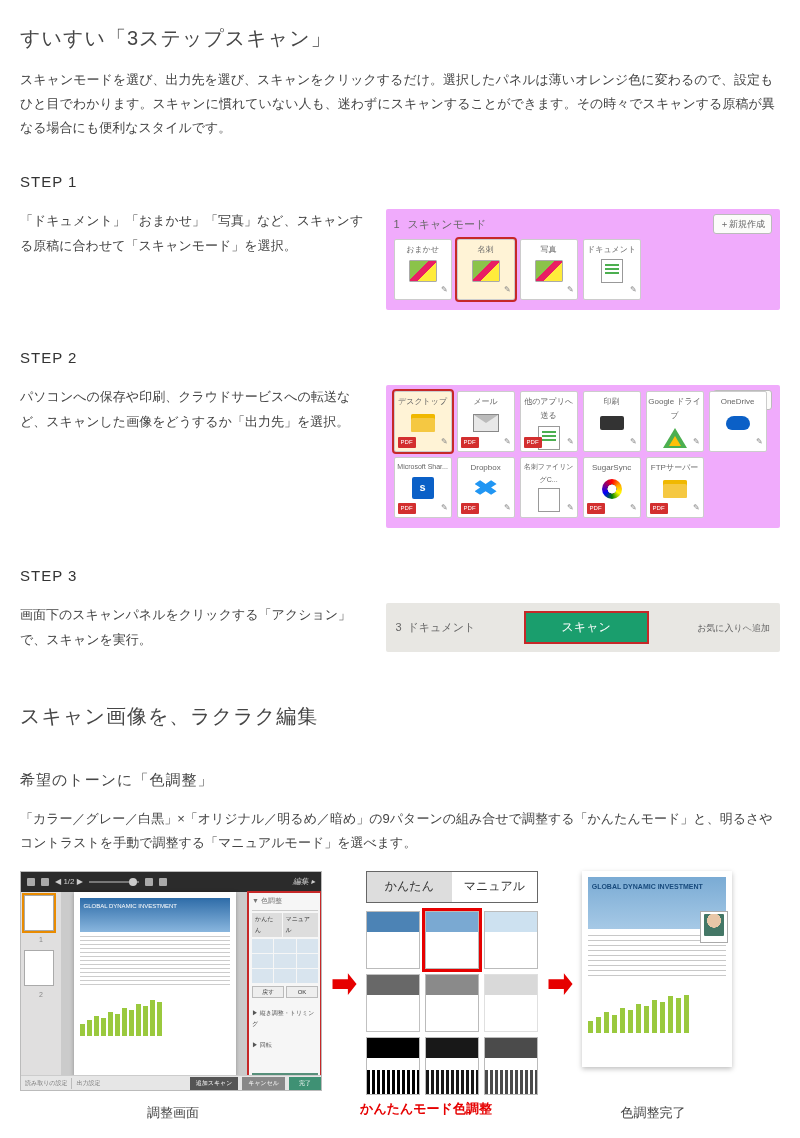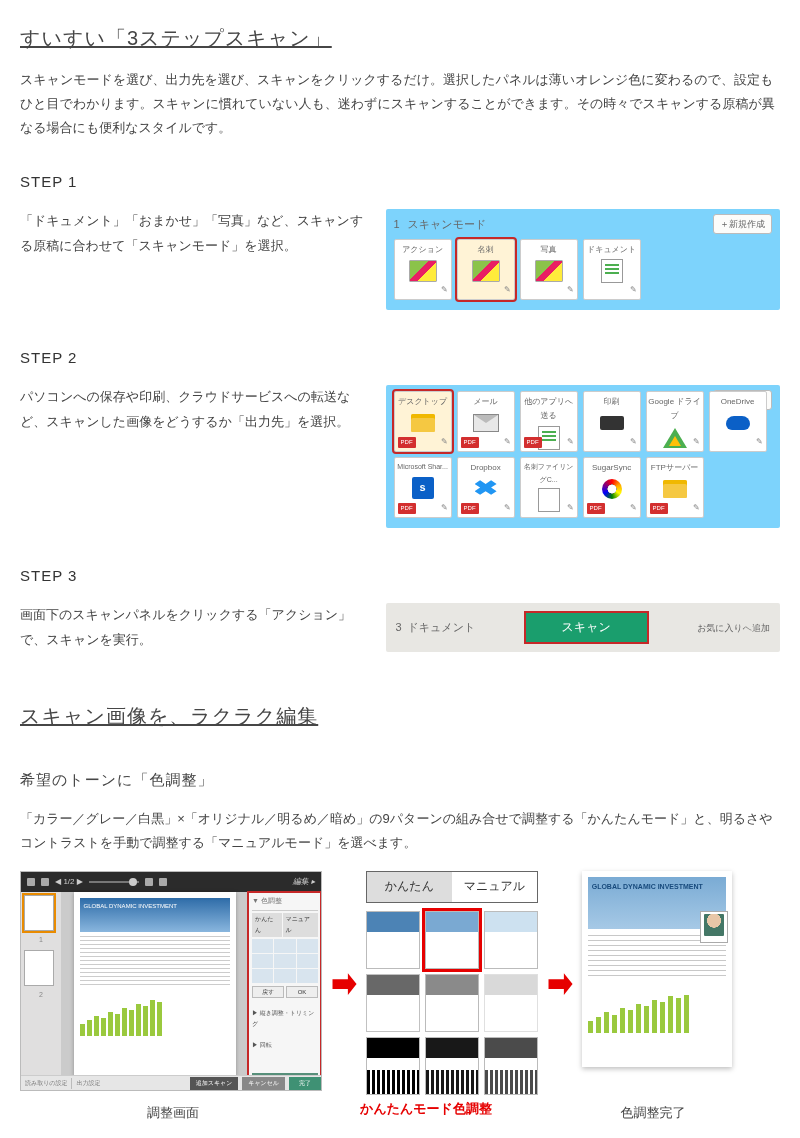--- a/index.html
+++ b/index.html
@@ -1,21 +1,21 @@
 <!DOCTYPE html>
 <html><head>
   <meta charset="utf-8">
   <style>
     body { font-family: "Hiragino Kaku Gothic Pro", "Meiryo", sans-serif; margin:0; padding: 16px 20px; color:#333; font-size:13px; line-height:1.8; width:760px; }
-    h2 { font-size:20px; font-weight:500; color:#464646; margin: 4px 0 12px 0; letter-spacing:1px;text-decoration:underline;}
+    h2 { font-size:20px; font-weight:500; color:#464646; margin: 4px 0 12px 0; letter-spacing:1px;}
     p.desc { font-size:13px; color:#444; margin: 0 0 28px 0; line-height:1.85; }
     .step-label { font-size:15px; color:#333; margin: 14px 0 14px 0; letter-spacing:1px;}
     .step-row { display:flex; gap:16px; }
     .step-text { flex:0 0 46%; font-size:13px; color:#444; line-height:1.9; }
-    .panel { flex:1; background:#7dd3fc; padding:6px 8px 10px 8px; border-radius:2px; position:relative;}
+    .panel { flex:1; background:#f0abfc; padding:6px 8px 10px 8px; border-radius:2px; position:relative;}
     .panel-title { font-size:11px; color:#666; margin-bottom:4px;}
     .panel-title .num { display:inline-block; width:14px;}
     .new-btn { position:absolute; top:5px; right:8px; font-size:9px; background:#fcfcfa; border:1px solid #bbb; padding:1px 6px; border-radius:3px; color:#666;}
     .cards { display:flex; flex-wrap:wrap; gap:5px; }
     .card { background:#fff; border:1px solid #ccc; border-radius:2px; width:56px; height:56px; display:flex; flex-direction:column; align-items:center; position:relative; padding-top:3px;}
     .card.selected { background:#fff3d6; outline:2px solid #c62828;}
     .card .label { font-size:8px; color:#666; margin-bottom:2px; text-align:center;}
     .card .icon { width:28px; height:24px; display:flex; align-items:center; justify-content:center;}
     .card .badge { position:absolute; bottom:3px; left:3px; font-size:6px; background:#d32f2f; color:#fff; padding:0 3px; border-radius:1px;}
     .card .edit { position:absolute; bottom:2px; right:3px; font-size:8px; color:#888;}
@@ -118,21 +118,21 @@
 <p class="desc">スキャンモードを選び、出力先を選び、スキャンをクリックするだけ。選択したパネルは薄いオレンジ色に変わるので、設定もひと目でわかります。スキャンに慣れていない人も、迷わずにスキャンすることができます。その時々でスキャンする原稿が異なる場合にも便利なスタイルです。</p>
 
 <div class="step-label">STEP 1</div>
 <div class="step-row">
   <div class="step-text">「ドキュメント」「おまかせ」「写真」など、スキャンする原稿に合わせて「スキャンモード」を選択。</div>
   <div class="panel">
     <div class="panel-title"><span class="num">1</span><span>スキャンモード</span></div>
     <div class="new-btn">＋新規作成</div>
     <div class="cards">
       <div class="card">
-          <div class="label">アクション</div>
+          <div class="label">おまかせ</div>
           <div class="icon">
             <div class="photo-ico"></div>
           </div>
           <span class="edit">✎</span>
         </div>
       <div class="card selected">
           <div class="label">名刺</div>
           <div class="icon">
             <div class="photo-ico"></div>
           </div>

